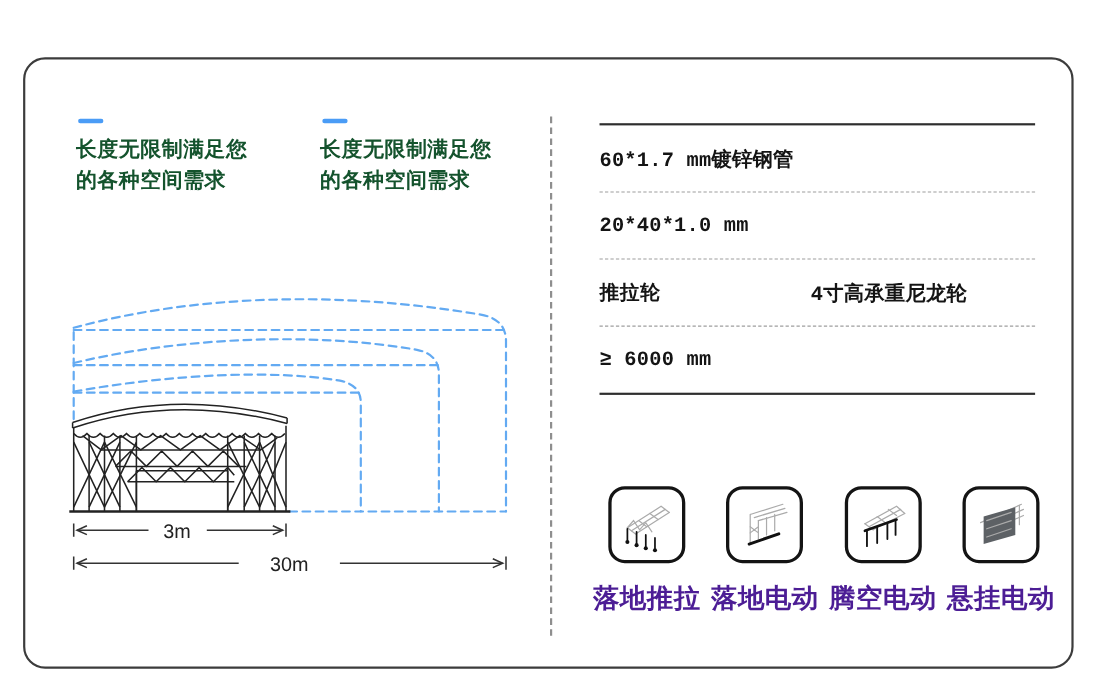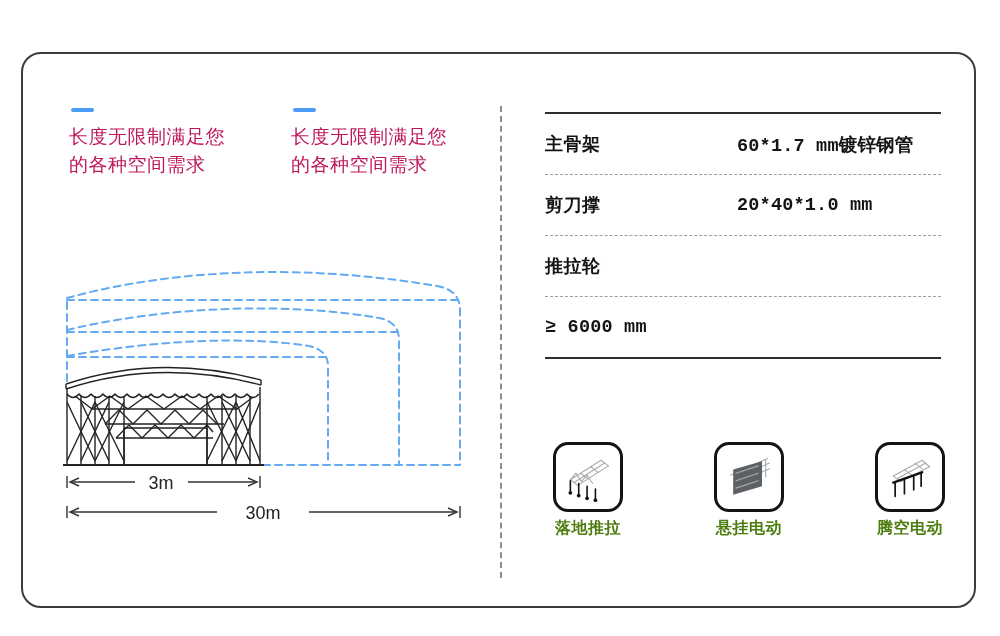--- a/index.html
+++ b/index.html
@@ -16,21 +16,21 @@
   }
   .card{
     position:absolute;left:21px;top:52px;width:955px;height:556px;
     border:2px solid #3c3c3c;border-radius:20px;background:#fff;box-sizing:border-box;
   }
   
   .feature{position:absolute;top:54px;width:210px;}
   .feature.f1{left:46px;}
   .feature.f2{left:268px;}
   .feature-dash{width:23px;height:4px;border-radius:2px;background:var(--accent-blue);margin:0 0 11px 2px;}
-  .feature-text{font-size:19px;font-weight:400;line-height:28px;color:#be185d;letter-spacing:.5px;}
+  .feature-text{font-size:19px;font-weight:700;line-height:28px;color:#14532d;letter-spacing:.5px;}
   
   .tent-svg{position:absolute;left:34px;top:208px;}
   .outline-dashed path{stroke:var(--outline-blue);stroke-width:2;fill:none;stroke-dasharray:7 5;stroke-linecap:round;}
   .tent-line path, .tent-line polyline{stroke:#222;stroke-width:1.4;fill:none;stroke-linejoin:round;}
   .tent-line .thick{stroke-width:2.2;}
   .dim path{stroke:#333;stroke-width:1.4;fill:none;}
   .dim text{fill:#222;font-size:18px;font-family:"Liberation Sans","DejaVu Sans",sans-serif;}
   
   .divider{position:absolute;left:477px;top:52px;height:472px;width:0;border-left:2px dashed #8e8e8e;}
   
@@ -42,21 +42,21 @@
   .spec-row:last-child{border-bottom:none;}
   .spec-label{width:192px;font-size:18px;font-weight:700;color:#141414;letter-spacing:.5px;}
   .spec-value{font-size:18.5px;font-weight:700;color:#141414;letter-spacing:.2px;font-family:Liberation Mono, monospace;}
   
   .variants{position:absolute;left:514px;top:388px;width:424px;display:flex;justify-content:space-between;}
   .variant{display:flex;flex-direction:column;align-items:center;width:102px;}
   .variant-box{
     width:70px;height:70px;border:3px solid #141414;border-radius:15px;
     display:flex;align-items:center;justify-content:center;box-sizing:border-box;background:#fff;
   }
-  .variant-label{margin-top:6px;font-size:16px;font-weight:700;color:#4d7c0f;letter-spacing:.5px;white-space:nowrap;}
+  .variant-label{margin-top:16px;font-size:24px;font-weight:700;color:#4c1d95;letter-spacing:.5px;white-space:nowrap;}
   .vicon .gray{stroke:#ababab;stroke-width:1.2;fill:none;stroke-linecap:round;}
   .vicon .blk{stroke:#111;fill:none;stroke-linecap:round;}
   .vicon .dot{fill:#111;stroke:none;}
   .vicon .panel{fill:#5d6165;stroke:none;}
 </style>
 </head>
 <body>
 
 <div class="card">
 
@@ -127,29 +127,28 @@
       <path d="M 22 246 L 13 250 L 22 254 M 391 246 L 400 250 L 391 254"></path>
       <path d="M 13 250 L 160 250 M 252 250 L 400 250"></path>
       <text x="206" y="257" text-anchor="middle">30m</text>
     </g>
   </svg>
 
   <div class="divider"></div>
 
   <div class="spec-table">
     <div class="spec-row">
-      <div class="spec-label">主骨架</div>
       <div class="spec-value">60*1.7 mm镀锌钢管</div>
     </div>
     <div class="spec-row">
-      <div class="spec-label">剪刀撑</div>
       <div class="spec-value">20*40*1.0 mm</div>
     </div>
     <div class="spec-row">
       <div class="spec-label">推拉轮</div>
+      <div class="spec-value">4寸高承重尼龙轮</div>
     </div>
     <div class="spec-row">
       <div class="spec-value">≥ 6000 mm</div>
     </div>
   </div>
 
   <div class="variants">
 
     <div class="variant">
       <div class="variant-box">
@@ -160,39 +159,49 @@
           <path class="blk" stroke-width="1.7" d="M 9 32 L 9 43 M 18 35 L 18 46 M 27 38 L 27 49 M 36 41 L 36 51"></path>
           <circle class="dot" cx="9" cy="45" r="2"></circle>
           <circle class="dot" cx="18" cy="48" r="2"></circle>
           <circle class="dot" cx="27" cy="51" r="2"></circle>
           <circle class="dot" cx="36" cy="53" r="2"></circle>
         </svg>
       </div>
       <div class="variant-label">落地推拉</div>
     </div>
 
+    <div class="variant">
+      <div class="variant-box">
+        <svg class="vicon" width="52" height="52" viewBox="0 0 56 56">
+          <path class="gray" d="M 14 46 L 14 18 M 14 18 L 46 8 M 18 21 L 48 12 M 22 24 L 50 16"></path>
+          <path class="gray" d="M 22 24 L 22 42 M 30 21 L 30 38 M 38 18 L 38 34 M 14 30 L 22 36 M 14 36 L 22 30"></path>
+          <path class="blk" stroke-width="3" d="M 13 47 L 42 37"></path>
+        </svg>
+      </div>
+      <div class="variant-label">落地电动</div>
+    </div>
+
+    <div class="variant">
+      <div class="variant-box">
+        <svg class="vicon" width="52" height="52" viewBox="0 0 56 56">
+          <path class="gray" d="M 10 27 L 41 10 M 14 30 L 45 13 M 18 33 L 49 17"></path>
+          <path class="gray" d="M 10 27 L 18 33 M 22 20 L 30 26 M 33 13 L 41 19 M 41 10 L 49 17"></path>
+          <path class="blk" stroke-width="2.6" d="M 10 34 L 41 23"></path>
+          <path class="blk" stroke-width="1.8" d="M 12 34 L 12 49 M 22 31 L 22 46 M 32 27 L 32 42 M 40 24 L 40 38"></path>
+        </svg>
+      </div>
+      <div class="variant-label">腾空电动</div>
+    </div>
 
     <div class="variant">
       <div class="variant-box">
         <svg class="vicon" width="52" height="52" viewBox="0 0 56 56">
           <path class="gray" d="M 8 26 L 48 8 M 12 30 L 50 13 M 16 34 L 50 19"></path>
           <path class="gray" d="M 40 12 L 40 32 M 46 9 L 46 28 M 34 15 L 34 36"></path>
           <polygon class="panel" points="11,20 42,11 42,38 11,47"></polygon>
           <path class="gray" d="M 14 24 L 38 16 M 14 32 L 38 24 M 14 40 L 38 32"></path>
         </svg>
       </div>
       <div class="variant-label">悬挂电动</div>
     </div>
 
-    <div class="variant">
-      <div class="variant-box">
-        <svg class="vicon" width="52" height="52" viewBox="0 0 56 56">
-          <path class="gray" d="M 10 27 L 41 10 M 14 30 L 45 13 M 18 33 L 49 17"></path>
-          <path class="gray" d="M 10 27 L 18 33 M 22 20 L 30 26 M 33 13 L 41 19 M 41 10 L 49 17"></path>
-          <path class="blk" stroke-width="2.6" d="M 10 34 L 41 23"></path>
-          <path class="blk" stroke-width="1.8" d="M 12 34 L 12 49 M 22 31 L 22 46 M 32 27 L 32 42 M 40 24 L 40 38"></path>
-        </svg>
-      </div>
-      <div class="variant-label">腾空电动</div>
-    </div>
-
   </div>
 </div>
 
 </body></html>

